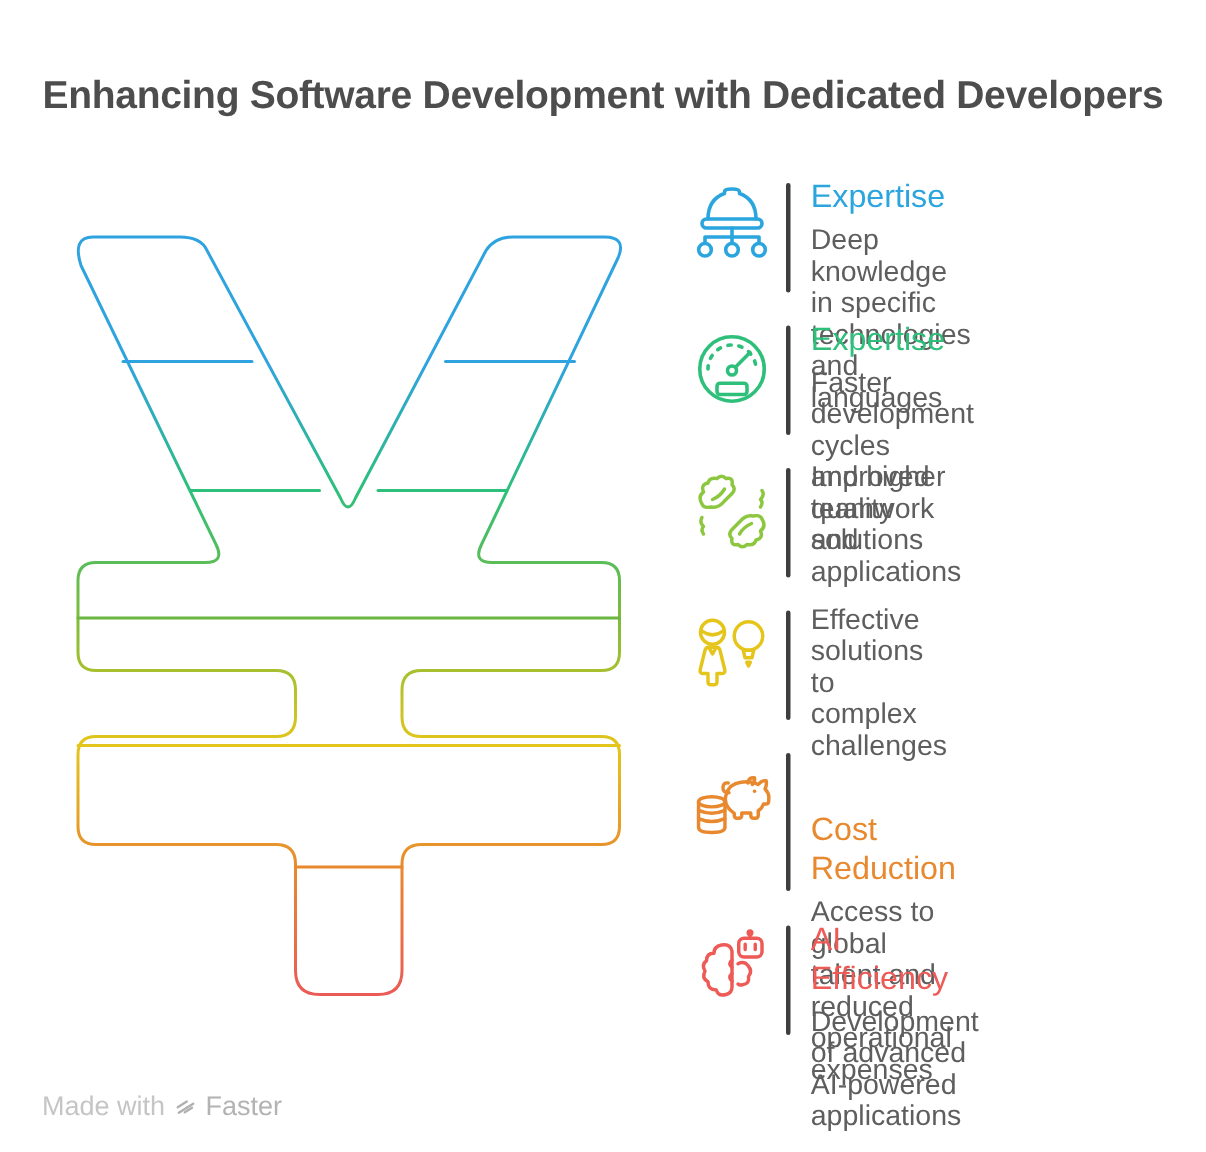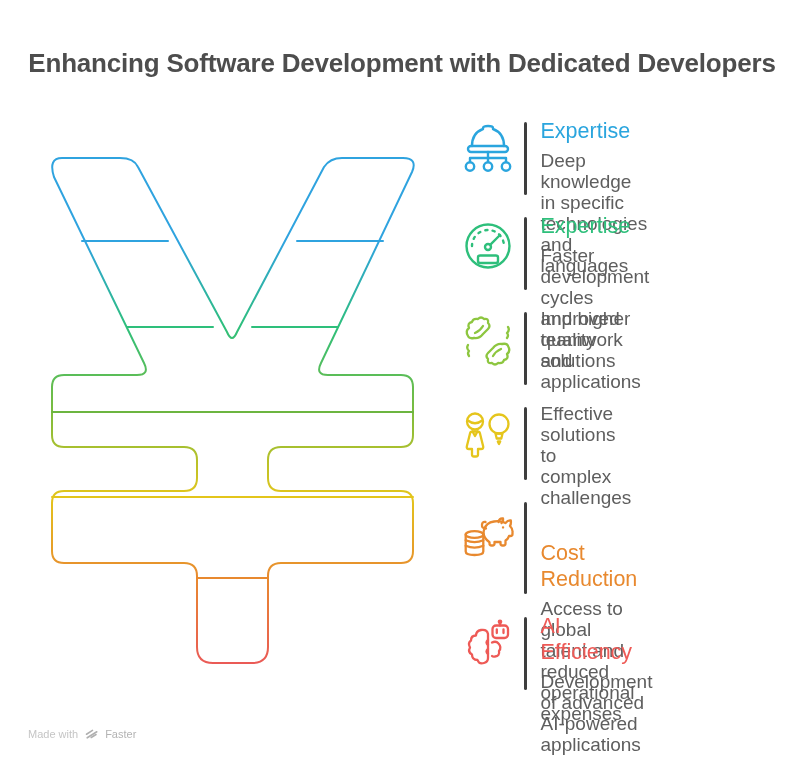--- a/index.html
+++ b/index.html
@@ -16,21 +16,21 @@
   .item{position:absolute;left:462px;display:flex;align-items:flex-start;}
   .icon-box{width:54px;height:58px;margin-top:6px;flex:none;}
   .vbar{width:2.5px;background:#3e3e3e;border-radius:2px;margin-left:8px;margin-top:4px;flex:none;}
   .vbar.h74{height:73px;}
   .vbar.h92{height:92px;}
   .texts{margin-left:14px;padding-top:0px;}
   .ititle{font-size:21.5px;font-weight:500;line-height:26px;margin-bottom:6px;}
   .idesc{font-size:19px;line-height:21px;color:#5e5e5e;white-space:pre-line;}
   .footer{
     position:absolute;left:28px;top:727px;display:flex;align-items:center;gap:6px;
-    font-size:11px;color:#c5c5c5;
+    font-size:18px;color:#c5c5c5;
   }
   .footer .brand{color:#b3b3b3;}
   svg{display:block;}
 </style>
 </head>
 <body>
 
 <div class="page-title">Enhancing Software Development with Dedicated Developers</div>
 
 <div class="yen-wrap">

